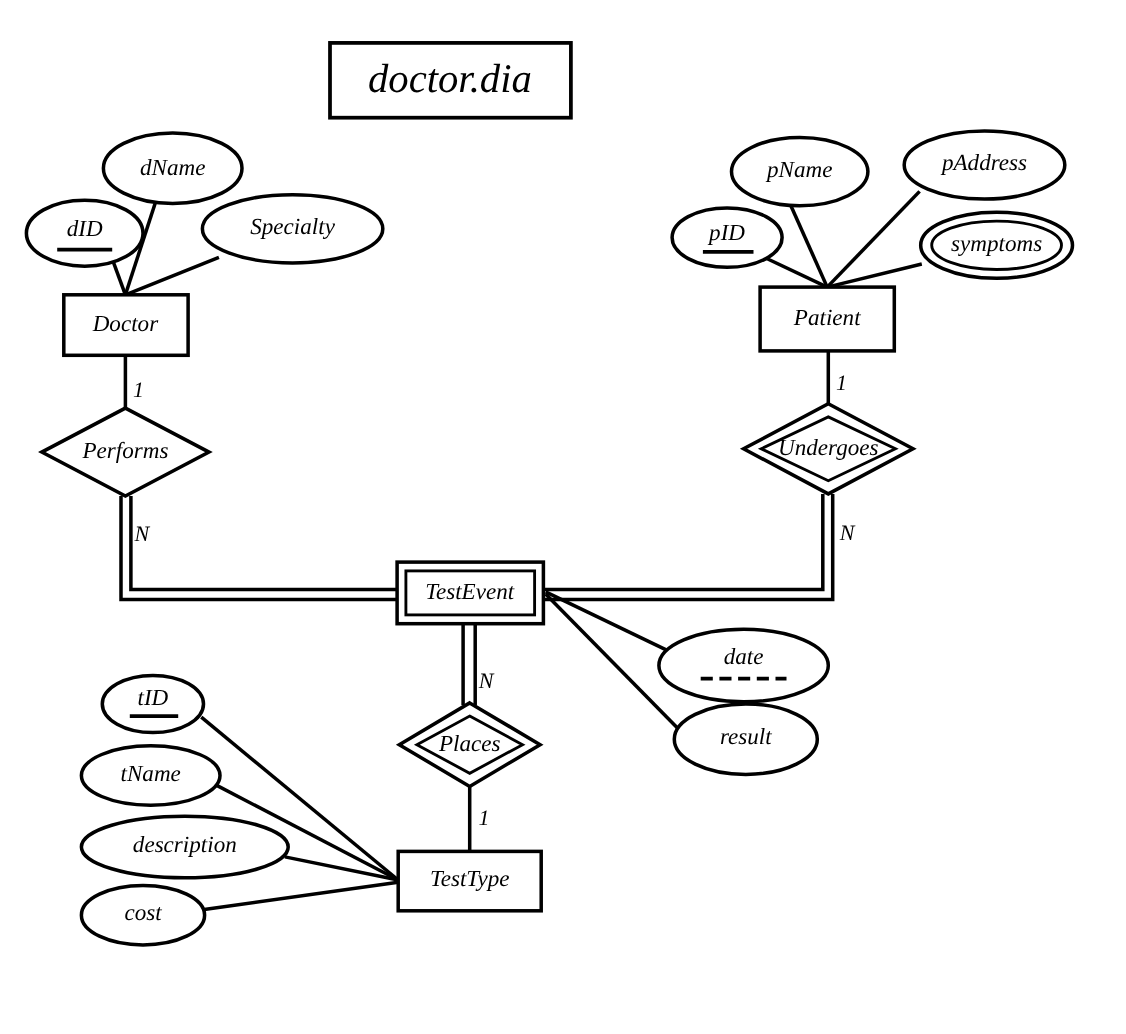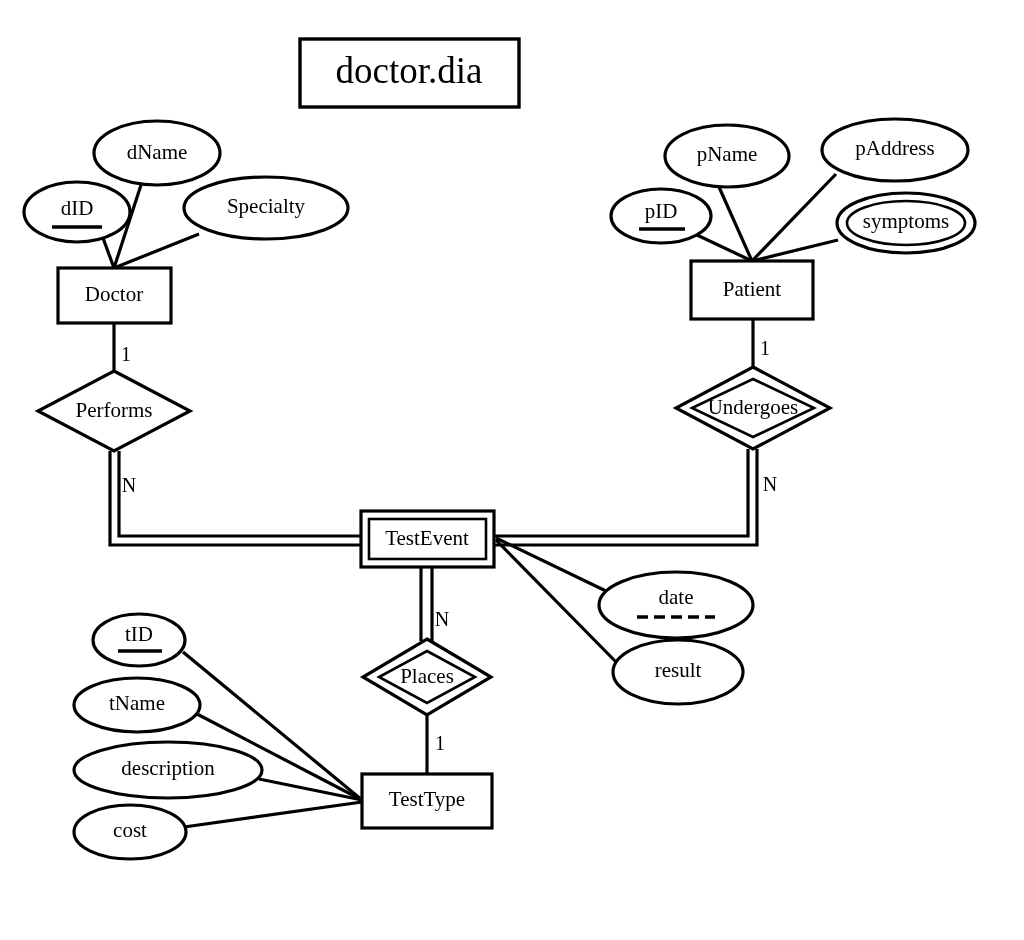--- a/index.html
+++ b/index.html
@@ -11,20 +11,21 @@
     width: 1024px;
     height: 940px;
     overflow: hidden;
     font-family: "Liberation Serif", "DejaVu Serif", serif;
   }
   #diagram-root {
     position: relative;
     width: 904px;
     height: 940px;
     background: #ffffff;
+    font-style: italic;
   }
   svg#er-svg {
     display: block;
     width: 1024px;
     height: 940px;
   }
   .shape-stroke {
     fill: #ffffff;
     stroke: #000000;
     stroke-width: 3.2;

